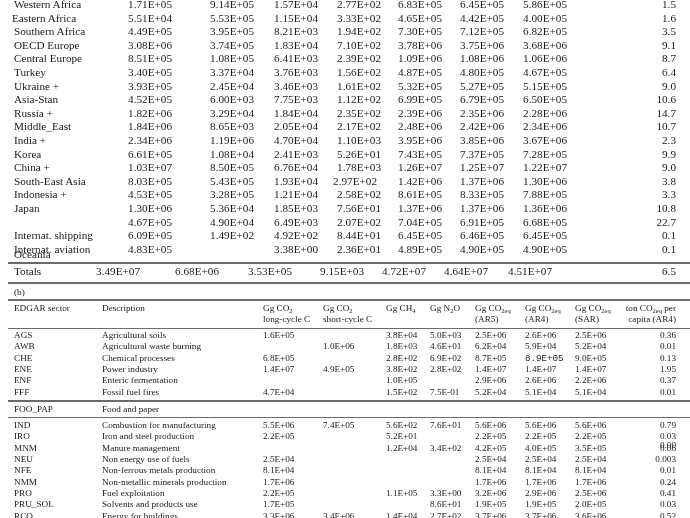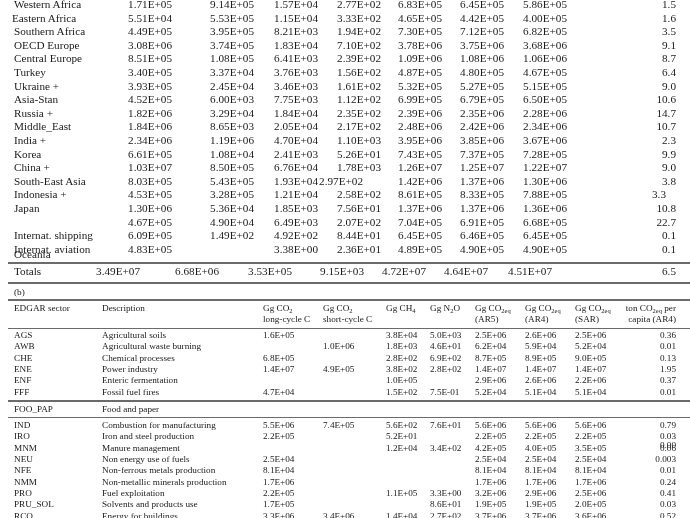--- a/index.html
+++ b/index.html
@@ -159,36 +159,36 @@
         <span style="right:248px;text-align:right;">1.26E+07</span>
         <span style="right:186px;text-align:right;">1.25E+07</span>
         <span style="right:123px;text-align:right;">1.22E+07</span>
         <span style="right:14px;text-align:right;">9.0</span>
       </div>
       <div class="row" style="top:174.79999999999998px;">
         <span style="left:14px;">South-East Asia</span>
         <span style="right:518px;text-align:right;">8.03E+05</span>
         <span style="right:436px;text-align:right;">5.43E+05</span>
         <span style="right:372px;text-align:right;">1.93E+04</span>
-        <span style="right:327px;text-align:right;">2.97E+02</span>
+        <span style="right:313px;text-align:right;">2.97E+02</span>
         <span style="right:248px;text-align:right;">1.42E+06</span>
         <span style="right:186px;text-align:right;">1.37E+06</span>
         <span style="right:123px;text-align:right;">1.30E+06</span>
         <span style="right:14px;text-align:right;">3.8</span>
       </div>
       <div class="row" style="top:188.4px;">
         <span style="left:14px;">Indonesia +</span>
         <span style="right:518px;text-align:right;">4.53E+05</span>
         <span style="right:436px;text-align:right;">3.28E+05</span>
         <span style="right:372px;text-align:right;">1.21E+04</span>
         <span style="right:309px;text-align:right;">2.58E+02</span>
         <span style="right:248px;text-align:right;">8.61E+05</span>
         <span style="right:186px;text-align:right;">8.33E+05</span>
         <span style="right:123px;text-align:right;">7.88E+05</span>
-        <span style="right:24px;text-align:right;">3.3</span>
+        <span style="right:14px;text-align:right;">3.3</span>
       </div>
       <div class="row" style="top:202px;">
         <span style="left:14px;">Japan</span>
         <span style="right:518px;text-align:right;">1.30E+06</span>
         <span style="right:436px;text-align:right;">5.36E+04</span>
         <span style="right:372px;text-align:right;">1.85E+03</span>
         <span style="right:309px;text-align:right;">7.56E+01</span>
         <span style="right:248px;text-align:right;">1.37E+06</span>
         <span style="right:186px;text-align:right;">1.37E+06</span>
         <span style="right:123px;text-align:right;">1.36E+06</span>
@@ -309,21 +309,21 @@
         <span style="right:14px;text-align:right;">0.01</span>
       </div>
       <div class="rowb" style="top:352.7px;">
         <span style="left:14px;">CHE</span>
         <span style="left:102px;">Chemical processes</span>
         <span style="left:263px;">6.8E+05</span>
         <span style="left:323px;"></span>
         <span style="left:386px;">2.8E+02</span>
         <span style="left:430px;">6.9E+02</span>
         <span style="left:475px;">8.7E+05</span>
-        <span style="left:525px;">8.9E+05</span>
+        <span style="left:525px;font-family:Liberation Mono, monospace;">8.9E+05</span>
         <span style="left:575px;">9.0E+05</span>
         <span style="right:14px;text-align:right;">0.13</span>
       </div>
       <div class="rowb" style="top:364.05px;">
         <span style="left:14px;">ENE</span>
         <span style="left:102px;">Power industry</span>
         <span style="left:263px;">1.4E+07</span>
         <span style="left:323px;">4.9E+05</span>
         <span style="left:386px;">3.8E+02</span>
         <span style="left:430px;">2.8E+02</span>

